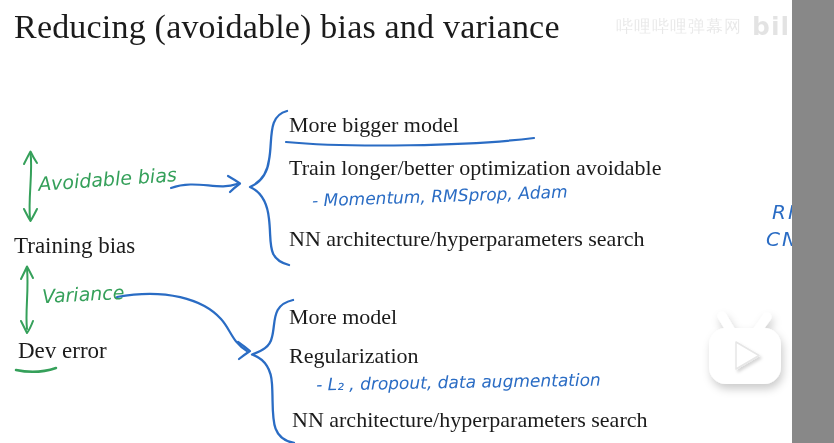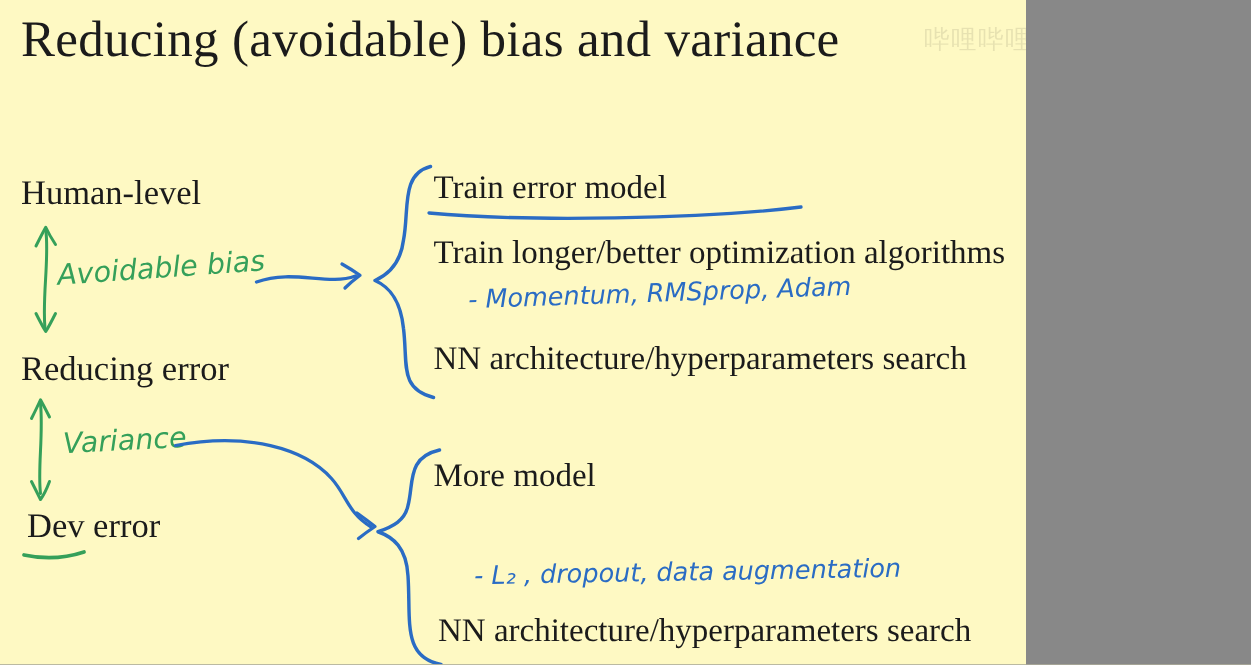--- a/index.html
+++ b/index.html
@@ -1,17 +1,17 @@
 <!DOCTYPE html>
 <html style="--ink-green: #35a05a; --ink-blue: #2a6cc4; --text-black: #1b1b1b;"><head>
 <meta charset="utf-8">
 <style>
   html,body{margin:0;padding:0;background:#888;}
   #canvas{
-    position:relative;width:684px;height:443px;background:#fef9c3;
+    position:relative;width:792px;height:443px;background:#ffffff;
     overflow:hidden;font-family:"Liberation Serif",serif;color:var(--text-black,#1b1b1b);
   }
   .abs{position:absolute;white-space:nowrap;}
   .title{font-size:34px;letter-spacing:.2px;}
   .level{font-size:23px;}
   .remedy{font-size:22px;}
   .hand{
     font-family:"DejaVu Sans",sans-serif;font-style:italic;
   }
   .hand.green{color:var(--ink-green,#35a05a);font-size:19px;}
@@ -36,34 +36,34 @@
 
   <div class="abs right-shade"></div>
 
   <div class="abs title" style="left:14px;top:8px;">Reducing (avoidable) bias and variance</div>
 
   <div class="abs watermark">
     <span class="wm-cjk">哔哩哔哩弹幕网</span>
     <span class="wm-logo">bilibili</span>
   </div>
 
-  <div class="abs level" style="left:14px;top:116px;">Human-level</div>
   <div class="abs hand green" style="left:38px;top:168px;transform:rotate(-4deg);">Avoidable bias</div>
-  <div class="abs level" style="left:14px;top:233px;">Reducing error</div>
+  <div class="abs level" style="left:14px;top:233px;">Training bias</div>
   <div class="abs hand green" style="left:42px;top:283px;transform:rotate(-3deg);">Variance</div>
   <div class="abs level" style="left:18px;top:338px;">Dev error</div>
 
-  <div class="abs remedy" style="left:289px;top:112px;">Train error model</div>
-  <div class="abs remedy" style="left:289px;top:155px;">Train longer/better optimization algorithms</div>
+  <div class="abs remedy" style="left:289px;top:112px;">More bigger model</div>
+  <div class="abs remedy" style="left:289px;top:155px;">Train longer/better optimization avoidable</div>
   <div class="abs hand blue" style="left:312px;top:186px;transform:rotate(-2deg);">- Momentum, RMSprop, Adam</div>
   <div class="abs remedy" style="left:289px;top:226px;">NN architecture/hyperparameters search</div>
   <div class="abs hand blue nn" style="left:772px;top:200px;">RNN</div>
   <div class="abs hand blue nn" style="left:766px;top:227px;">CNN</div>
 
   <div class="abs remedy" style="left:289px;top:304px;">More model</div>
+  <div class="abs remedy" style="left:289px;top:343px;">Regularization</div>
   <div class="abs hand blue" style="left:316px;top:372px;transform:rotate(-1deg);">- L₂ , dropout, data augmentation</div>
   <div class="abs remedy" style="left:292px;top:407px;">NN architecture/hyperparameters search</div>
 
   <svg id="ink" width="834" height="443" viewBox="0 0 834 443">
 
     <path class="g" stroke-width="2" d="M 30.5,153 C 33,172 28,198 30,219"></path>
     <path class="g" stroke-width="2" d="M 24,164 Q 28,156 30.5,151.5 Q 33,157 37,163"></path>
     <path class="g" stroke-width="2" d="M 24,209 Q 28,217 30.5,221 Q 33,217 37,209"></path>
 
     <path class="g" stroke-width="2" d="M 27,269 C 29,290 25,312 27,329"></path>

